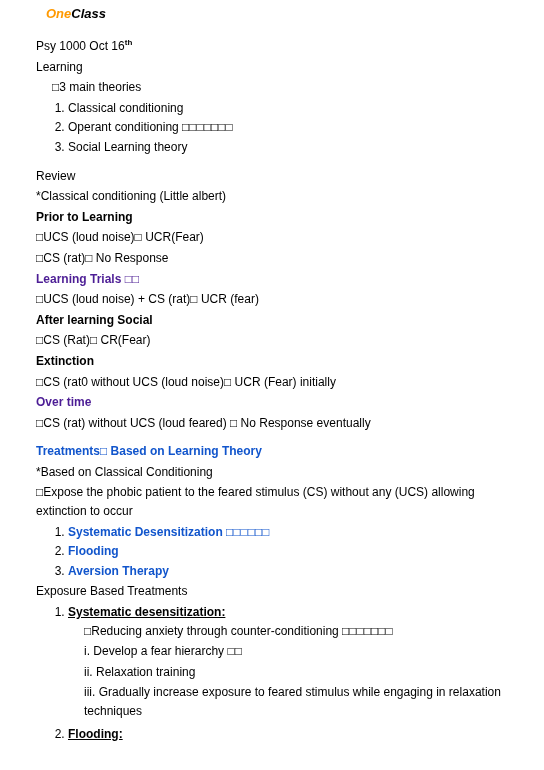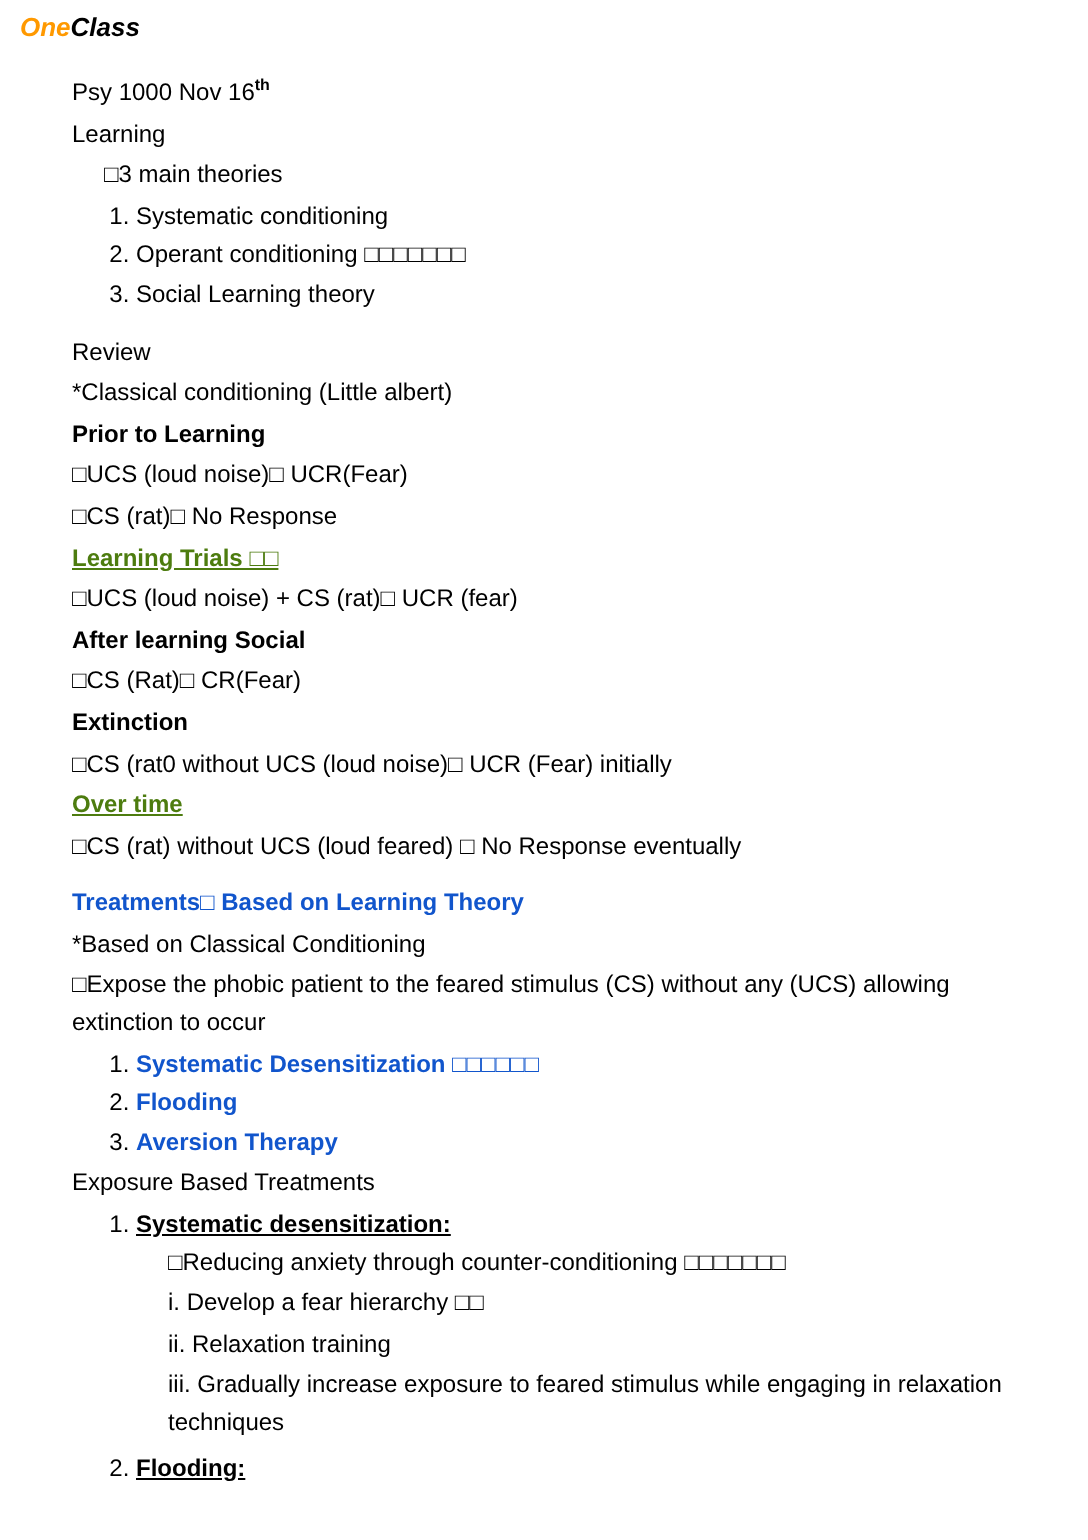--- a/index.html
+++ b/index.html
@@ -18,33 +18,33 @@
       align-items: center;
       padding: 6px 10px 4px 10px;
       border-bottom: none;
     }
     .logo {
       font-size: 13px;
       font-weight: bold;
       color: #000;
       font-style: italic;
     }
-    .logo span.one { color: #f90; }
+    .logo span.one { color: #f90; margin-left: 36px; }
     .logo span.class { color: #000; }
     .header-tagline {
       font-size: 9px;
       color: #666;
       text-align: right;
     }
     .content {
       padding: 10px 36px 10px 36px;
       line-height: 1.55;
     }
     .blue-bold { color: #1155cc; font-weight: bold; }
-    .blue-text { color: #4d7c0f; text-decoration: underline; }
+    .blue-text { color: #4c1d95; }
     .underline { text-decoration: underline; }
     .bold { font-weight: bold; }
     p { margin: 2px 0; }
     .indent1 { padding-left: 16px; }
     ol { padding-left: 32px; margin: 2px 0; }
     ol li { margin: 1px 0; }
     .review-section { margin-top: 10px; }
     sup { font-size: 8px; vertical-align: super; font-weight: bold; }
   </style>
 </head>
@@ -52,26 +52,26 @@
 
 <div class="header">
   <div class="logo">
     <span class="one">One</span><span class="class">Class</span>
   </div>
 </div>
 
 <div class="content">
 
   <p>
-    <span>Psy 1000 Nov 16</span><sup>th</sup>
+    <span>Psy 1000 Oct 16</span><sup>th</sup>
   </p>
   <p>Learning</p>
   <p class="indent1">□3 main theories</p>
   <ol>
-    <li>Systematic conditioning</li>
+    <li>Classical conditioning</li>
     <li>Operant conditioning □□□□□□□</li>
     <li>Social Learning theory</li>
   </ol>
 
   <div class="review-section">
     <p>Review</p>
     <p>*Classical conditioning (Little albert)</p>
     <p class="bold">Prior to Learning</p>
     <p>□UCS (loud noise)□ UCR(Fear)</p>
     <p>□CS (rat)□ No Response</p>

